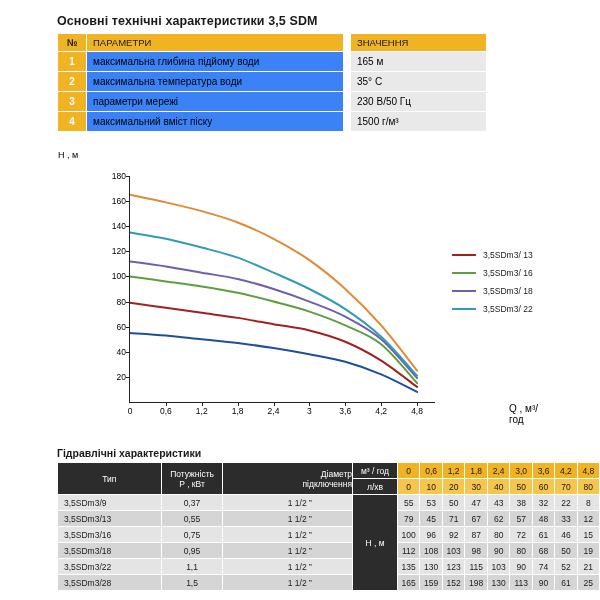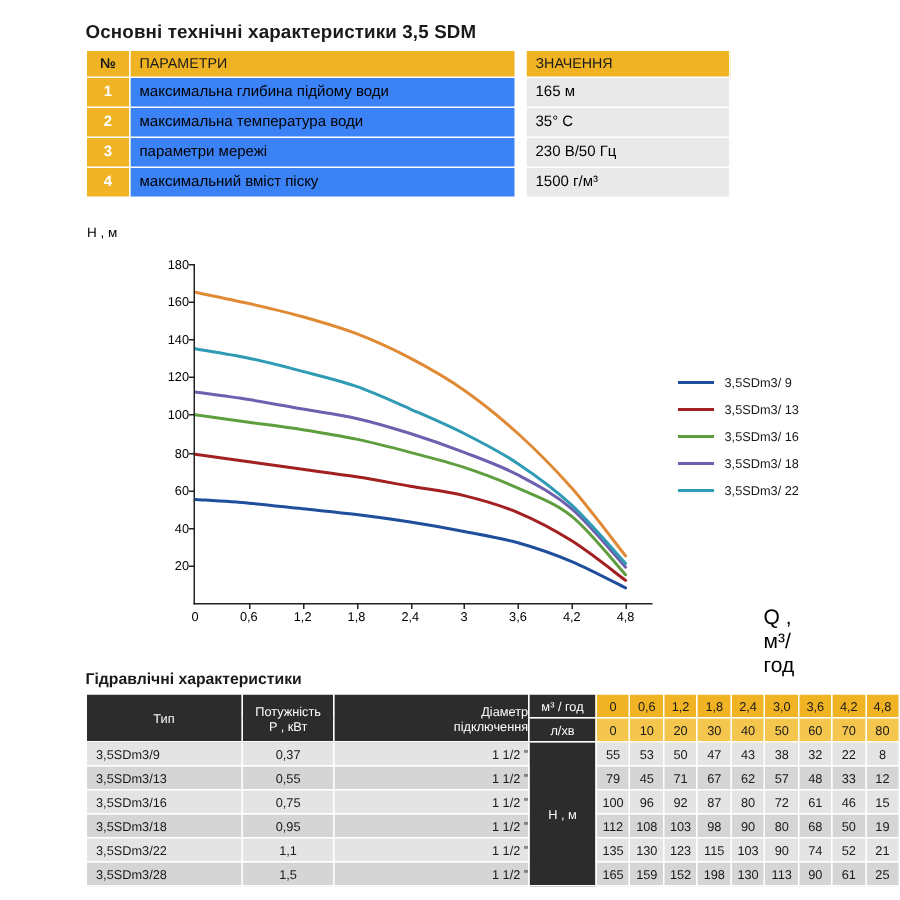--- a/index.html
+++ b/index.html
@@ -18,21 +18,21 @@
   .spec-head .c-num{color:#1a1a1a;}
   .spec-table .c-par{width:250px;background:#3b82f6;padding-left:6px;}
   .spec-head .c-par{background:#f0b323;padding-left:6px;}
   .spec-table .c-val{background:#e9e9e9;padding-left:6px;}
   .spec-head .c-val{background:#f0b323;padding-left:6px;}
   .spec-table .gapcol{border:none;background:#fff;width:6px;}
 
   
   .chart-wrap{position:absolute;left:57px;top:150px;width:490px;height:285px;}
   .axis-label-y{position:absolute;left:1px;top:0px;font-size:9px;}
-  .axis-label-x{position:absolute;left:452px;top:253px;font-size:14px;}
+  .axis-label-x{position:absolute;left:452px;top:253px;font-size:10px;}
   .plot{position:absolute;left:72px;top:26px;width:305px;height:226px;border-left:1.2px solid #222;border-bottom:1.2px solid #222;}
   .ytick{position:absolute;right:calc(100% + 4px);font-size:8.5px;transform:translateY(-50%);white-space:nowrap;}
   .ytick-mark{position:absolute;left:-4px;width:4px;height:1px;background:#222;}
   .xtick{position:absolute;top:calc(100% + 4px);font-size:8.5px;transform:translateX(-50%);white-space:nowrap;}
   .xtick-mark{position:absolute;top:100%;width:1px;height:4px;background:#222;}
 
   
   .legend{position:absolute;left:395px;top:96px;font-size:8.5px;}
   .legend-row{display:flex;align-items:center;height:18px;}
   .legend-line{width:24px;height:2px;margin-right:7px;}
@@ -42,21 +42,21 @@
   .hyd-title{position:absolute;left:57px;top:447px;font-size:10.5px;font-weight:bold;color:#1a1a1a;}
   .hyd-table{position:absolute;left:57px;top:462px;border-collapse:collapse;font-size:8.5px;}
   .hyd-table td{border:1px solid #ffffff;text-align:center;vertical-align:middle;padding:0;height:15px;}
   .hyd-table .hd{background:#2c2c2c;color:#ffffff;font-weight:normal;}
   .hyd-table .row-grey{background:#e4e4e4;color:#1a1a1a;}
   .hyd-table .row-grey-d{background:#d5d5d5;color:#1a1a1a;}
   .hyd-table .v{background:#f0b323;color:#1a1a1a;width:22px;}
   .hyd-table .v2{background:#f5c64d;color:#1a1a1a;width:22px;}
   .hyd-table .tip{width:100px;text-align:left;padding-left:6px;}
   .hyd-table .pw{width:62px;}
-  .hyd-table .dm{width:110px;text-align:right;padding-left:24px;}
+  .hyd-table .dm{width:110px;text-align:center;padding-left:24px;}
   .hyd-table .unitcol{width:46px;}
   .hyd-table .hm{background:#2c2c2c;color:#fff;width:46px;}
 </style>
 </head>
 <body>
 
 <div class="page">
 
   <div class="main-title">Основні технічні характеристики 3,5 SDM</div>
 
@@ -138,24 +138,20 @@
         <div class="xtick-mark" style="left: 179.412px;"></div>
         <div class="xtick" style="left: 215.294px;">3,6</div>
         <div class="xtick-mark" style="left: 215.294px;"></div>
         <div class="xtick" style="left: 251.176px;">4,2</div>
         <div class="xtick-mark" style="left: 251.176px;"></div>
         <div class="xtick" style="left: 287.059px;">4,8</div>
         <div class="xtick-mark" style="left: 287.059px;"></div>
       </div>
     <div class="legend" id="legend">
         <div class="legend-row">
-          <span class="legend-line" style="background:#1f4e9c"></span>
-          <span class="legend-text">3,5SDm3/ 9</span>
-        </div>
-        <div class="legend-row">
           <span class="legend-line" style="background:#a32020"></span>
           <span class="legend-text">3,5SDm3/ 13</span>
         </div>
         <div class="legend-row">
           <span class="legend-line" style="background:#5f9e3f"></span>
           <span class="legend-text">3,5SDm3/ 16</span>
         </div>
         <div class="legend-row">
           <span class="legend-line" style="background:#6f5fae"></span>
           <span class="legend-text">3,5SDm3/ 18</span>

